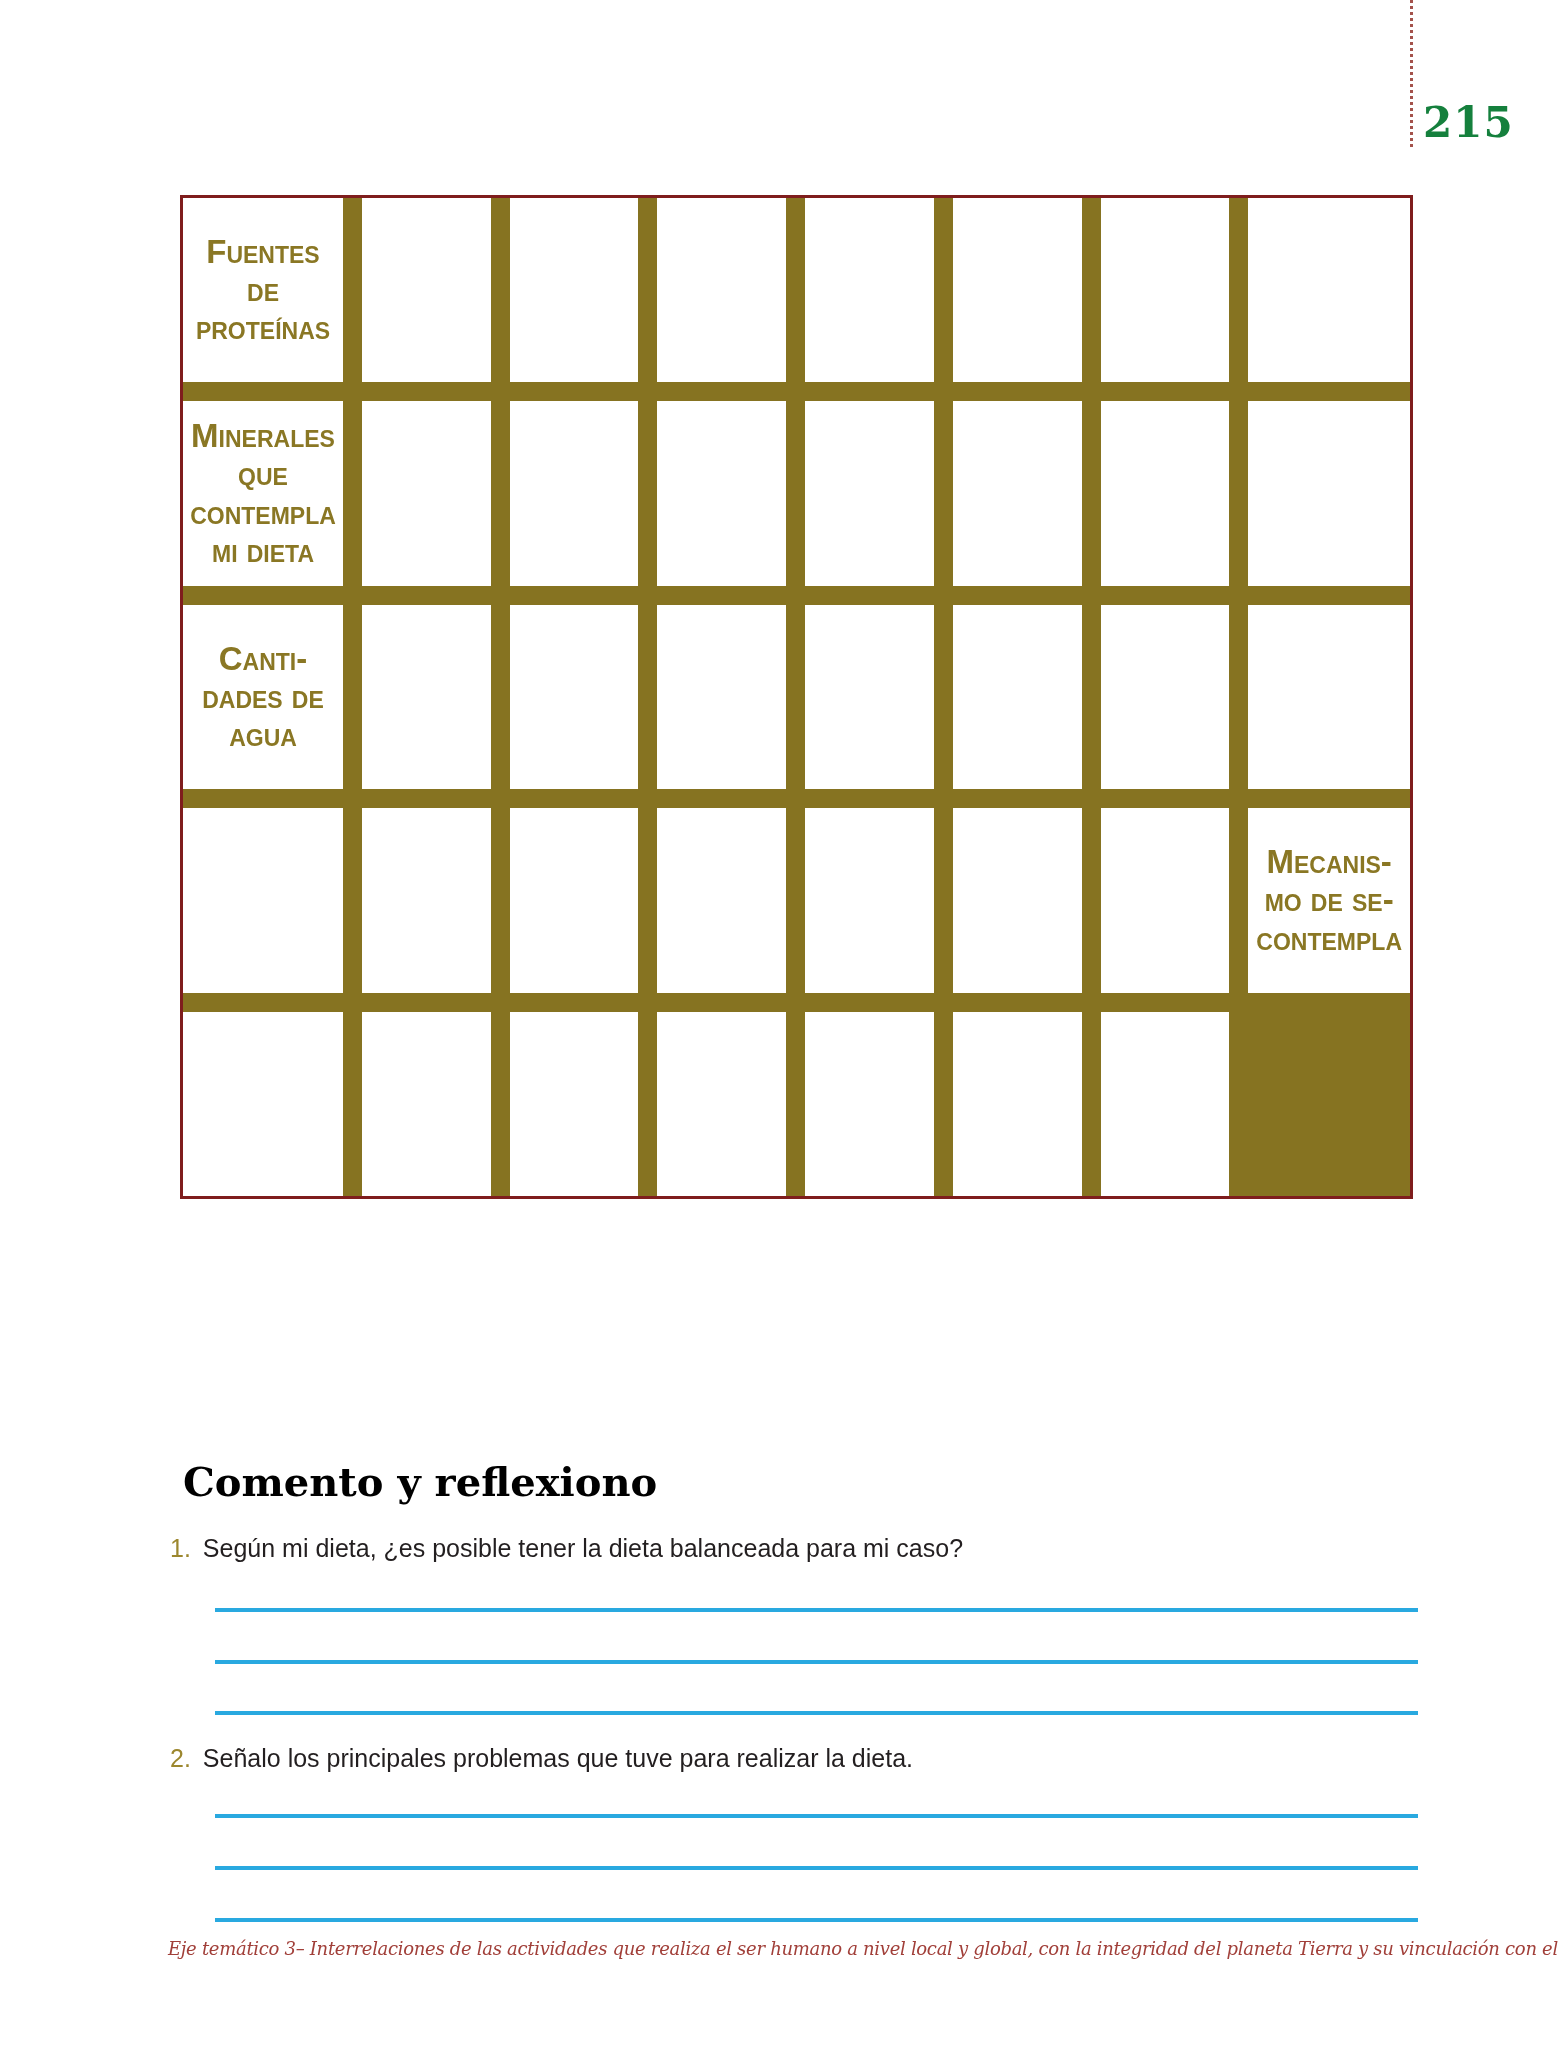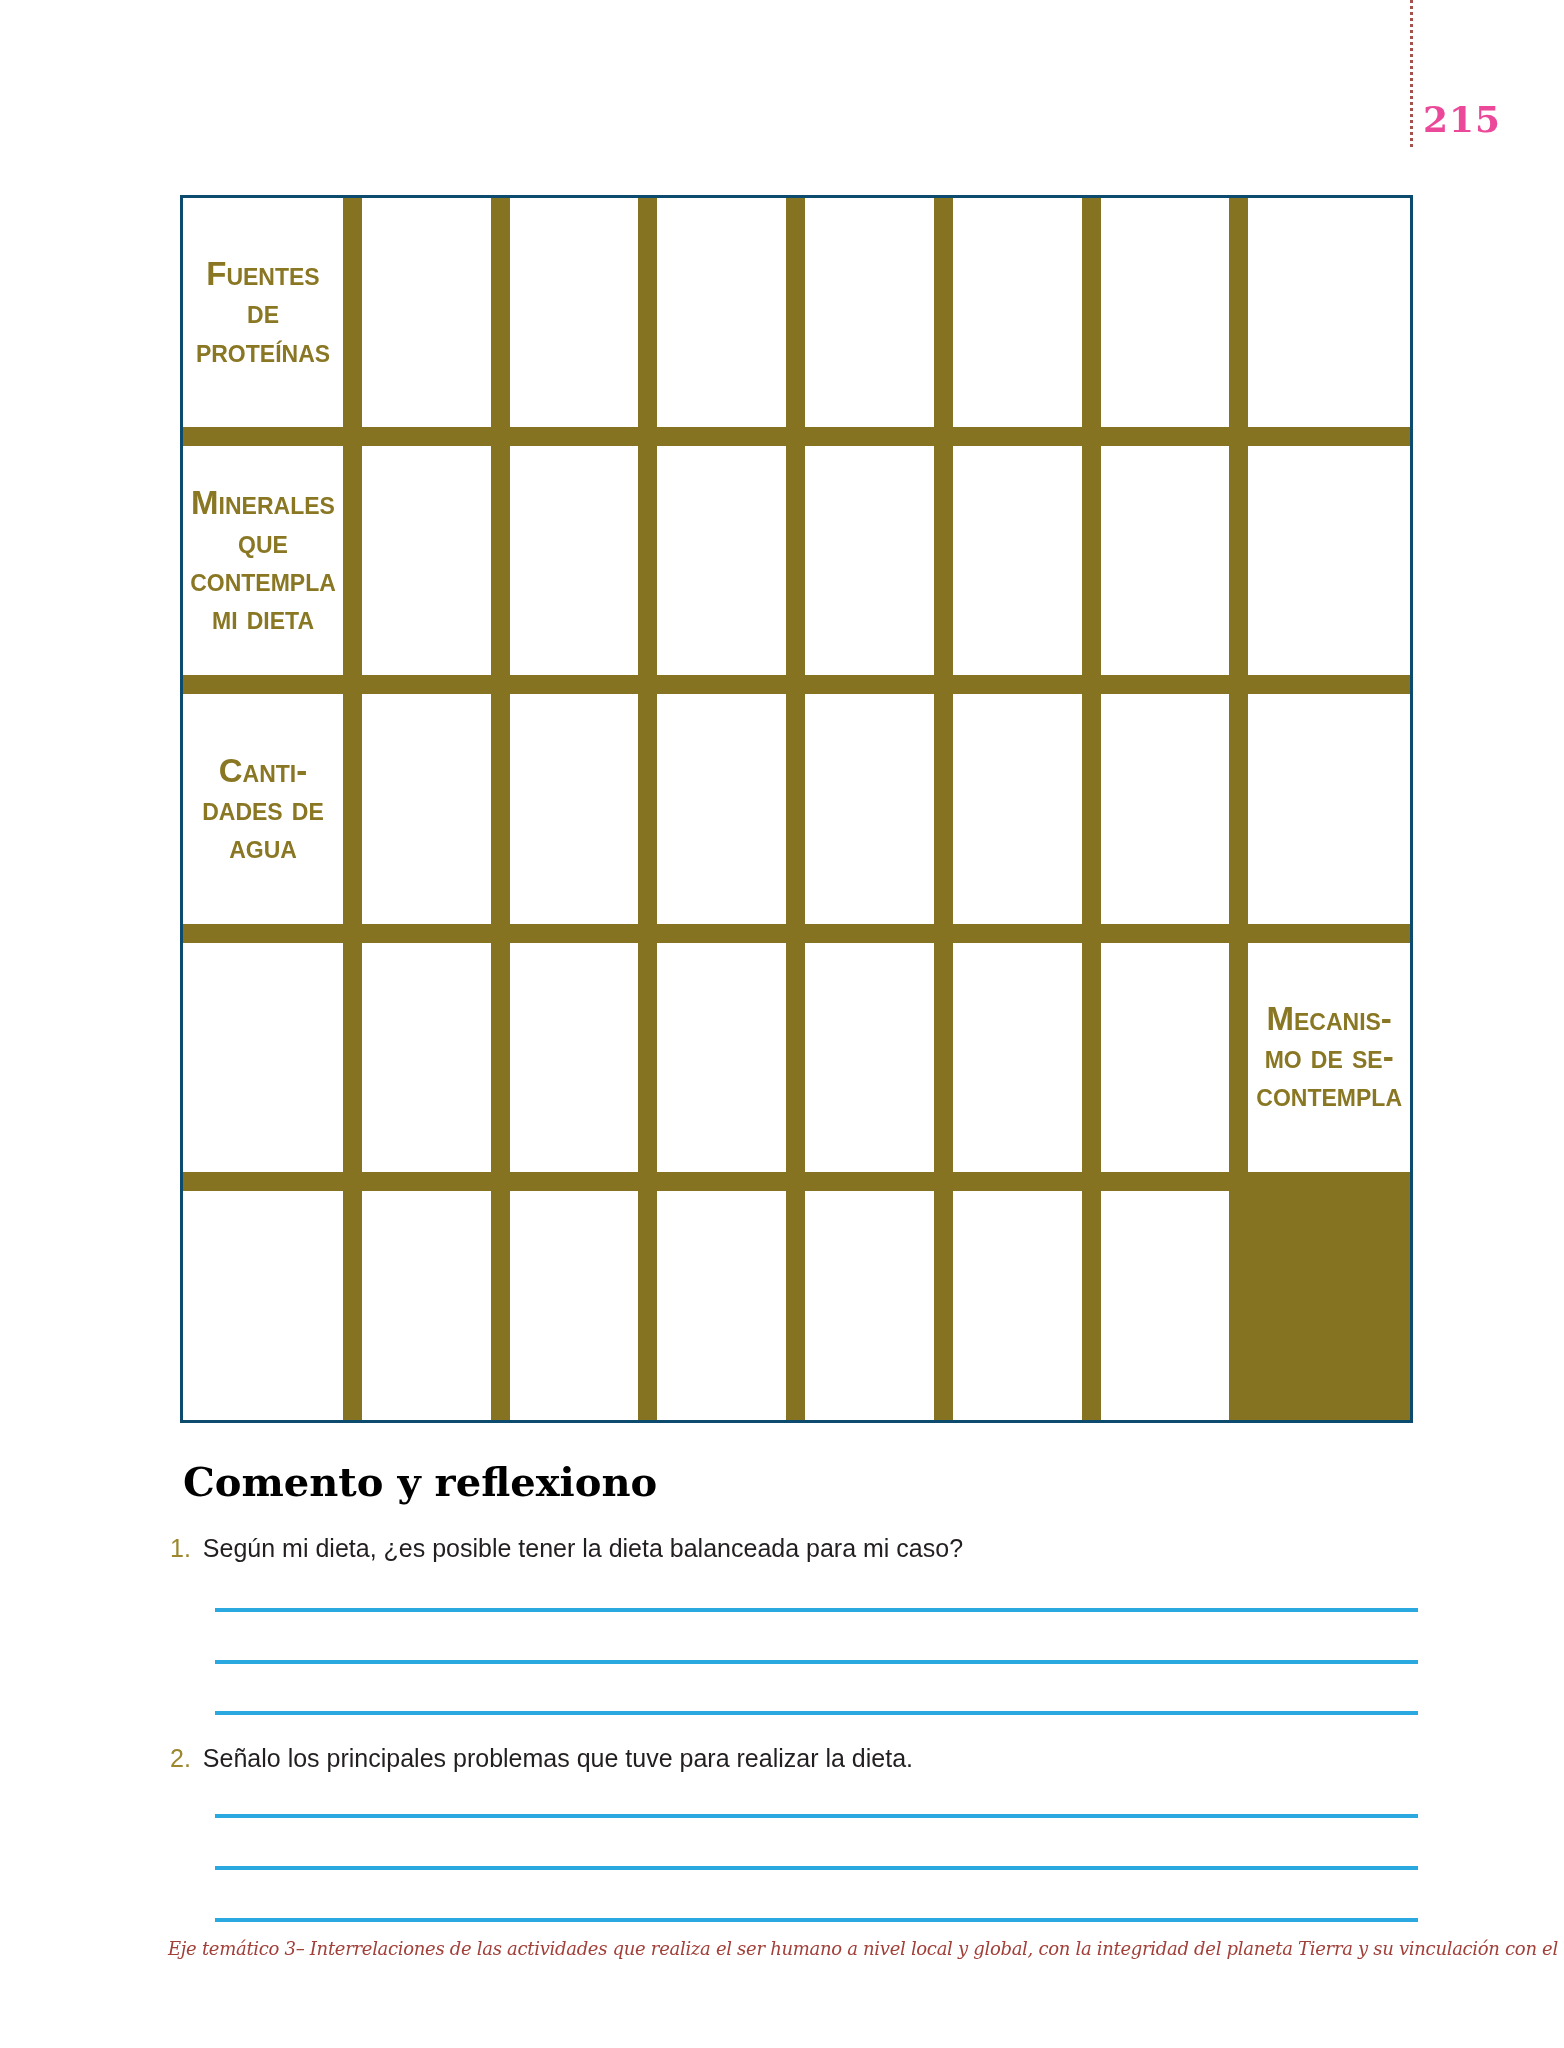--- a/index.html
+++ b/index.html
@@ -4,27 +4,27 @@
 <style>
   * { margin:0; padding:0; box-sizing:border-box; }
   html,body { width:1564px; height:2048px; background:#ffffff; position:relative;
               font-family:"Liberation Sans", sans-serif; }
 
   
   .dotted-rule { position:absolute; left:1410px; top:0; height:147px; width:0;
                  border-left:3px dotted #a4524b; }
   .page-number { position:absolute; left:1423px; top:98px;
                  font-family:"DejaVu Serif", serif; font-weight:bold;
-                 font-size:36px; color:#ec4899; letter-spacing:1px; }
+                 font-size:42px; color:#15803d; letter-spacing:1px; }
 
   
-  .diet-table { position:absolute; left:180px; top:195px; width:1233px; height:1228px;
+  .diet-table { position:absolute; left:180px; top:195px; width:1233px; height:1004px;
                 display:grid; grid-template-columns:160px repeat(7,1fr);
                 grid-template-rows:repeat(5,1fr);
-                background:#867321; gap:19px; border:3px solid #0c4a6e; }
+                background:#867321; gap:19px; border:3px solid #7f1d1d; }
   .cell { background:#ffffff; }
   .cell.label { display:flex; align-items:center; justify-content:center;
                 text-align:center; padding:0 8px;
                 font-weight:bold; font-size:33px; line-height:1.16;
                 font-variant:small-caps; color:#8a7724; white-space:pre-line; }
 
   
   .section-title { position:absolute; left:183px; top:1458px;
                    font-family:"DejaVu Serif", serif; font-weight:bold;
                    font-size:40px; color:#000000; }

